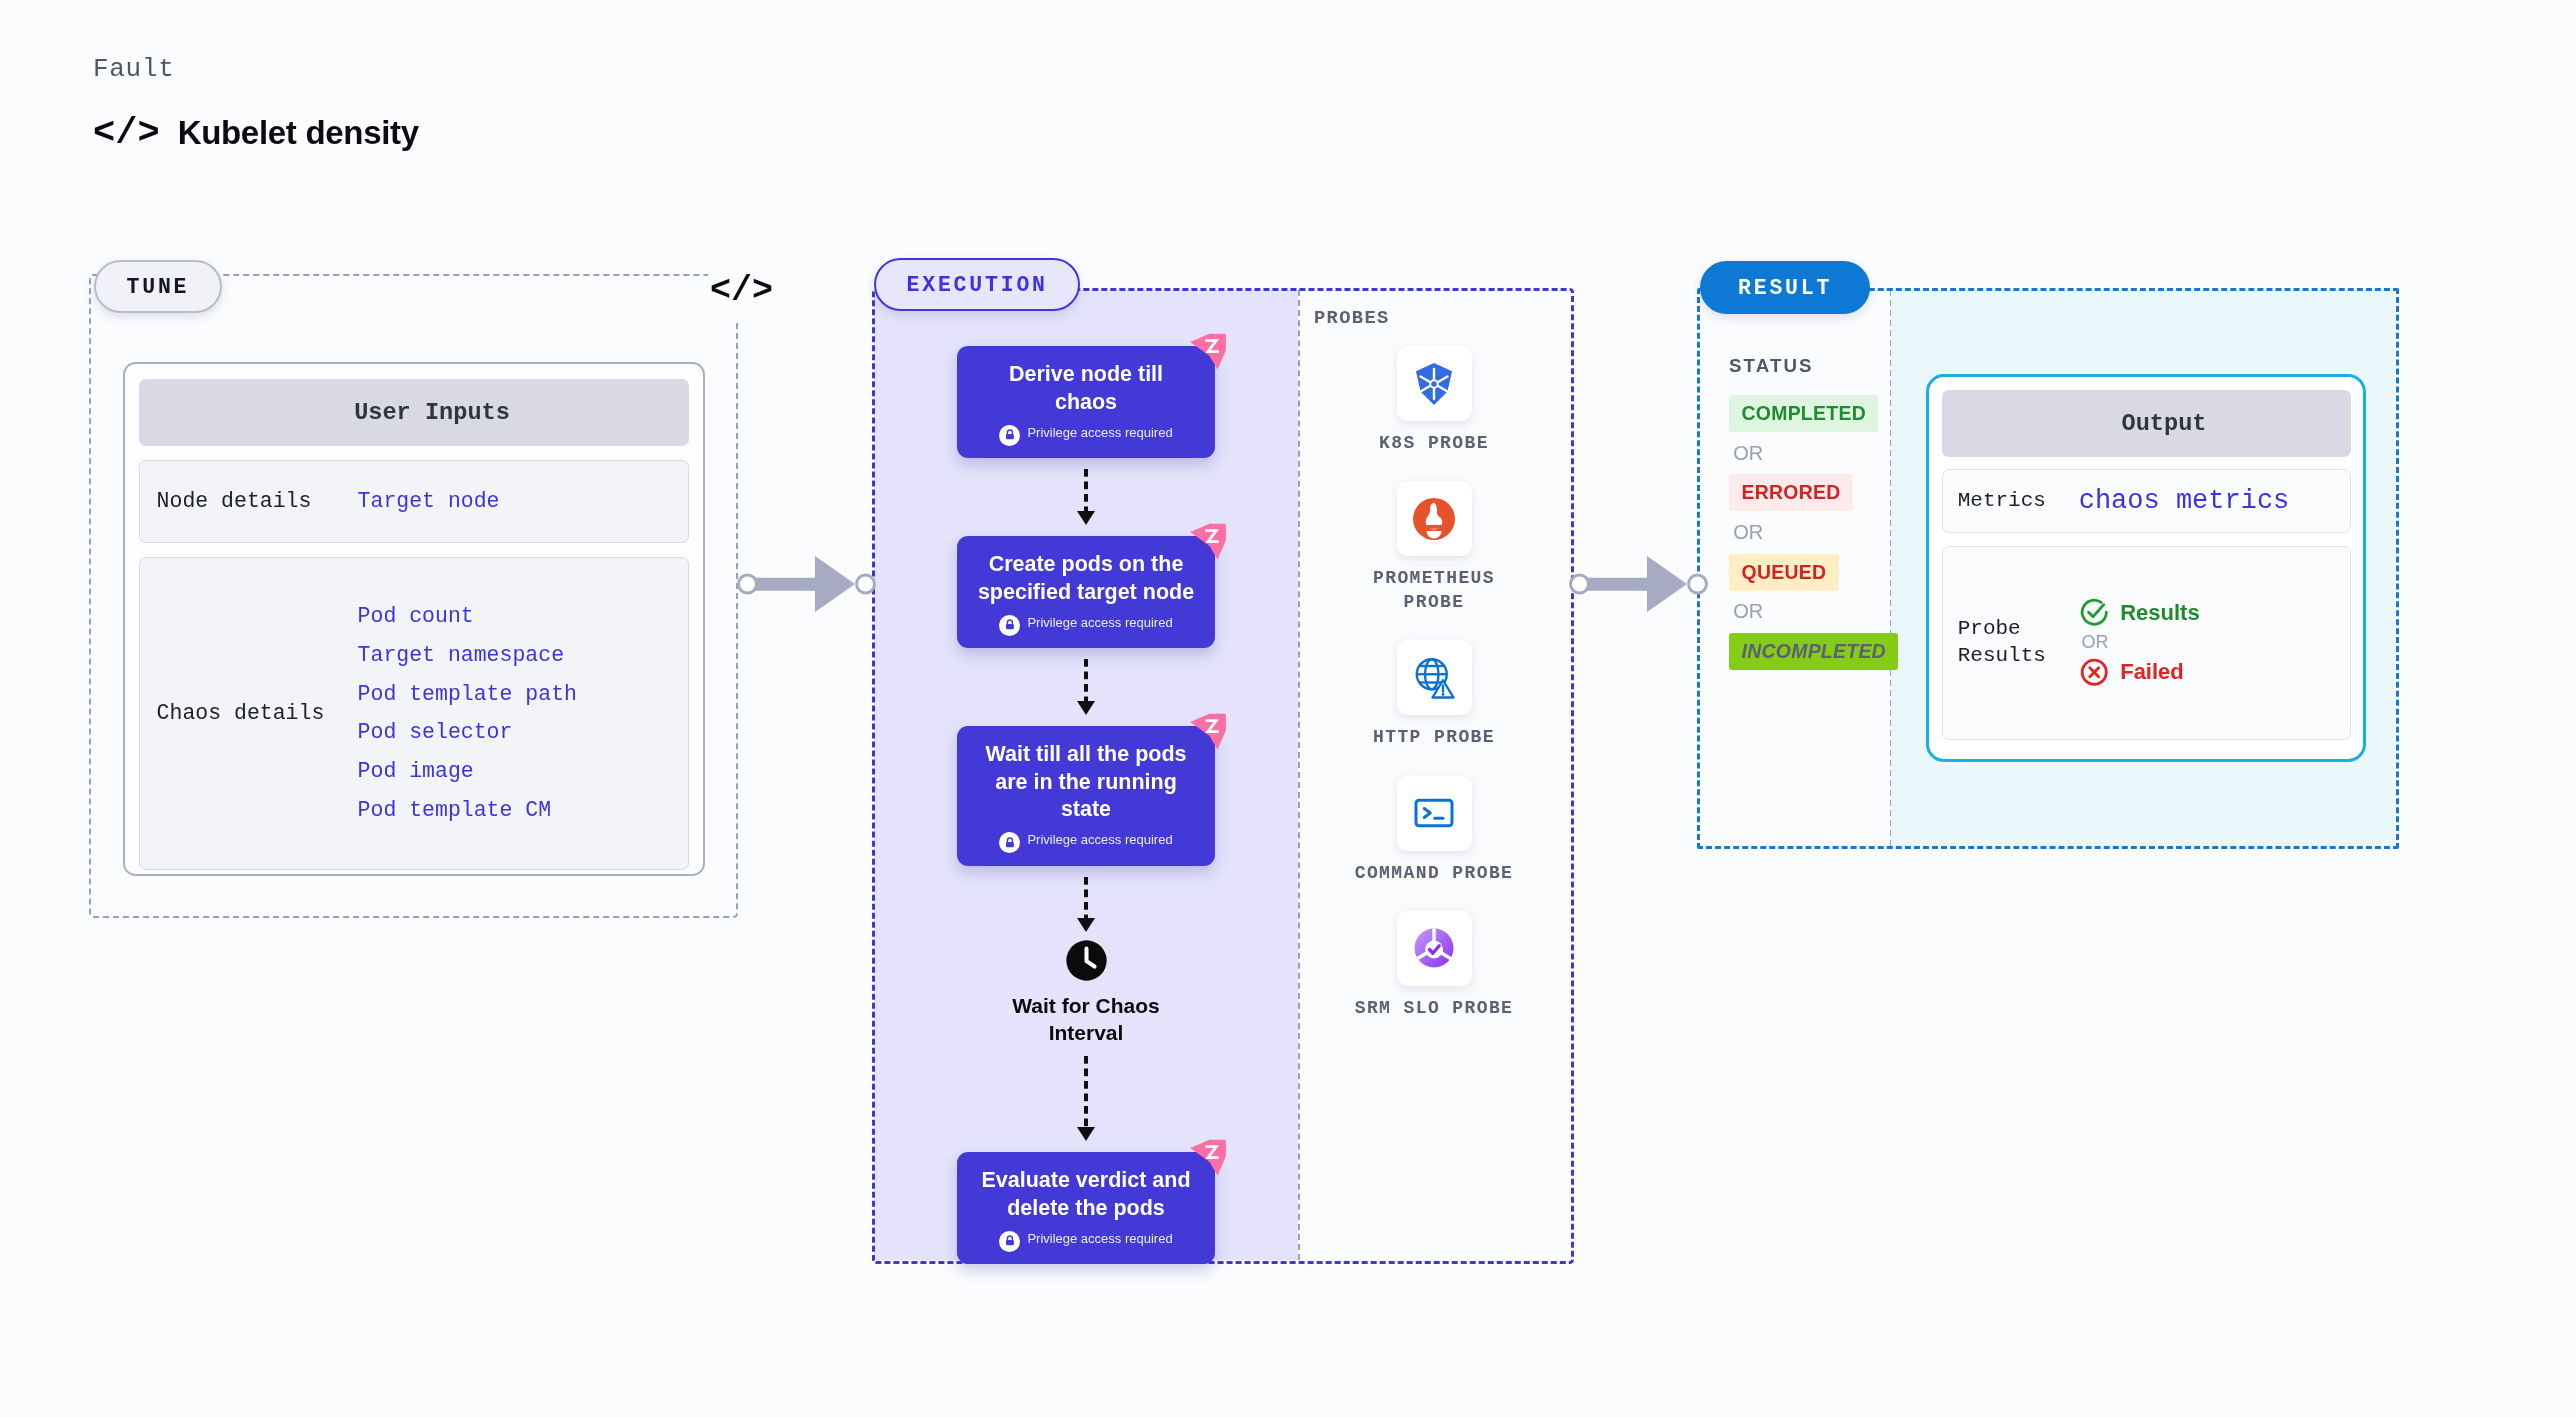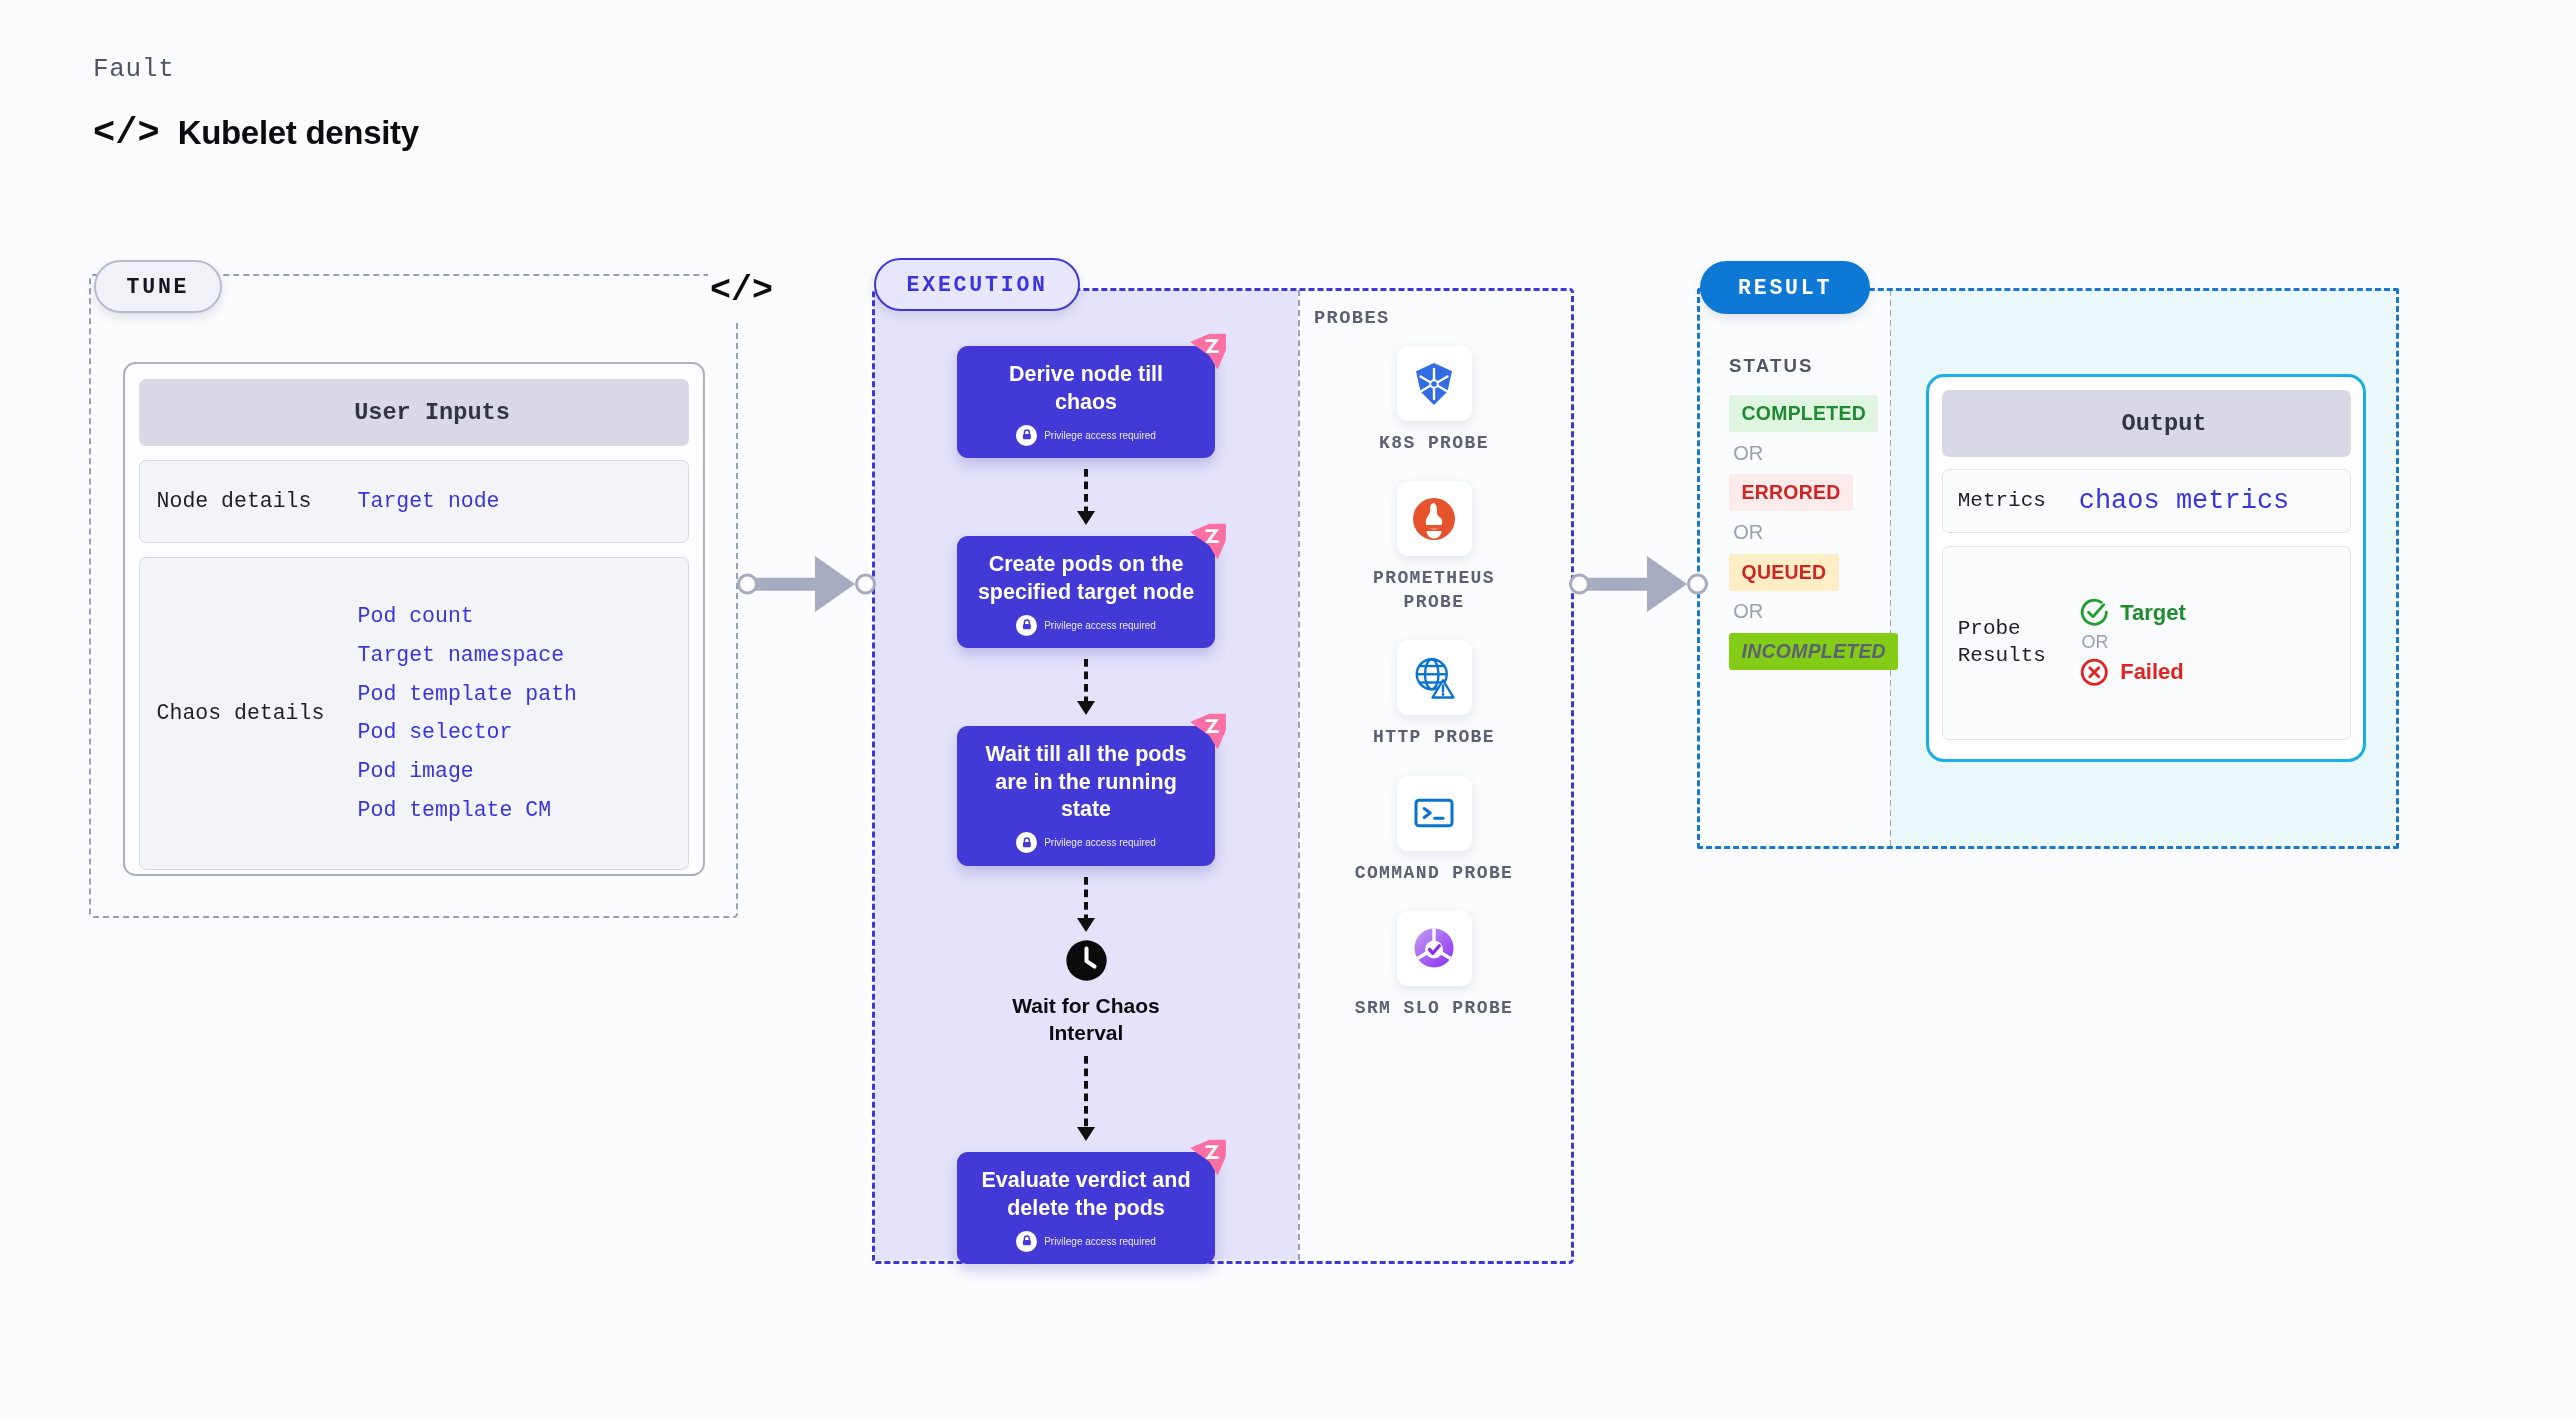--- a/index.html
+++ b/index.html
@@ -126,22 +126,22 @@
     position: absolute; left: 874px; top: 346px; width: 424px;
     display: flex; flex-direction: column; align-items: center;
   }
   .exec-node {
     position: relative; width: 258px; background: #4339d6; border-radius: 11px;
     color: #fff; text-align: center; padding: 15.2px 18px 12.5px;
     box-shadow: 0 7px 14px rgba(50,45,160,.22);
   }
   .exec-node-title { font-size: 21.5px; font-weight: 700; line-height: 1.28; }
   .exec-node-sub {
-    margin-top: 8.3px; display: flex; align-items: center; justify-content: center;
-    gap: 7px; font-size: 10px; color: #eceafc;
+    margin-top: 8.3px; display: flex; justify-content: center;
+    gap: 7px; font-size: 13px; color: #eceafc;
   }
   .lock-badge {
     width: 21px; height: 21px; border-radius: 50%; background: #fff;
     display: flex; align-items: center; justify-content: center; flex: none;
   }
   .lock-badge svg { width: 11.8px; height: 11.8px; display: block; }
   .harness-flag {
     position: absolute; right: -15.2px; top: -15.2px; width: 44px; height: 44px;
   }
   .arrow-v {
@@ -493,21 +493,21 @@
     </div>
 
     <div class="out-row" id="out-row-probe">
       <div class="out-key">Probe Results</div>
       <div class="verdict-stack">
         <div class="verdict" style="color:#1e8c2e;">
           <svg viewBox="0 0 48 48">
             <path d="M43 24a19 19 0 11-8-15.6" fill="none" stroke="#1e9e2e" stroke-width="4.4" stroke-linecap="round"></path>
             <path d="M15 24 L22 31 L39 12" fill="none" stroke="#1e9e2e" stroke-width="4.4" stroke-linecap="round" stroke-linejoin="round"></path>
           </svg>
-          <span>Target</span>
+          <span>Results</span>
         </div>
         <div class="verdict-or">OR</div>
         <div class="verdict" style="color:#e02424;">
           <svg viewBox="0 0 48 48">
             <circle cx="24" cy="24" r="19" fill="none" stroke="#e02424" stroke-width="4.4"></circle>
             <path d="M17 17 L31 31 M31 17 L17 31" fill="none" stroke="#e02424" stroke-width="4.4" stroke-linecap="round"></path>
           </svg>
           <span>Failed</span>
         </div>
       </div>

